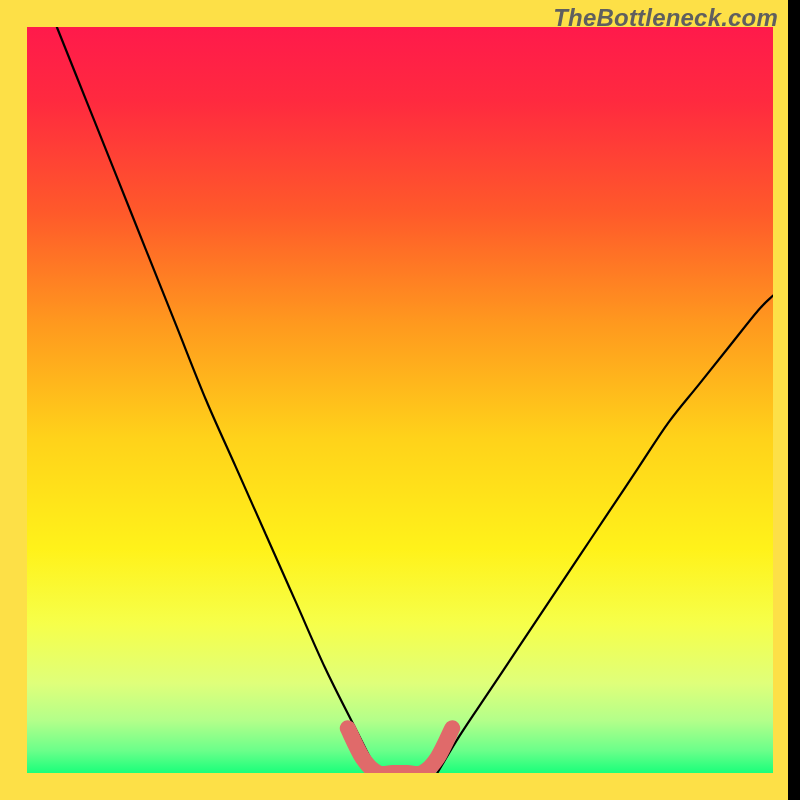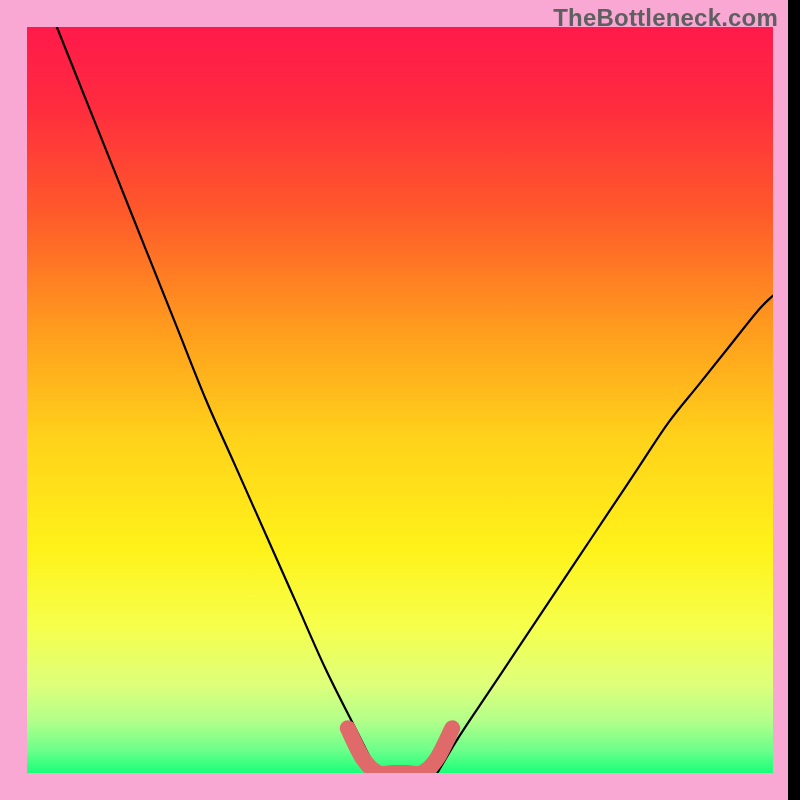--- a/index.html
+++ b/index.html
@@ -8,21 +8,22 @@
     width: 800px;
     height: 800px;
     background: #000;
     overflow: hidden;
     font-family: Arial, Helvetica, sans-serif;
   }
   .frame {
     position: relative;
     width: 788px;
     height: 800px;
-    background: #f9a8d4;
+    background: #fde047;
+    font-style: italic;
   }
   .plot {
     position: absolute;
     left: 27px;
     top: 27px;
     width: 746px;
     height: 746px;
     overflow: hidden;
   }
   .watermark {

